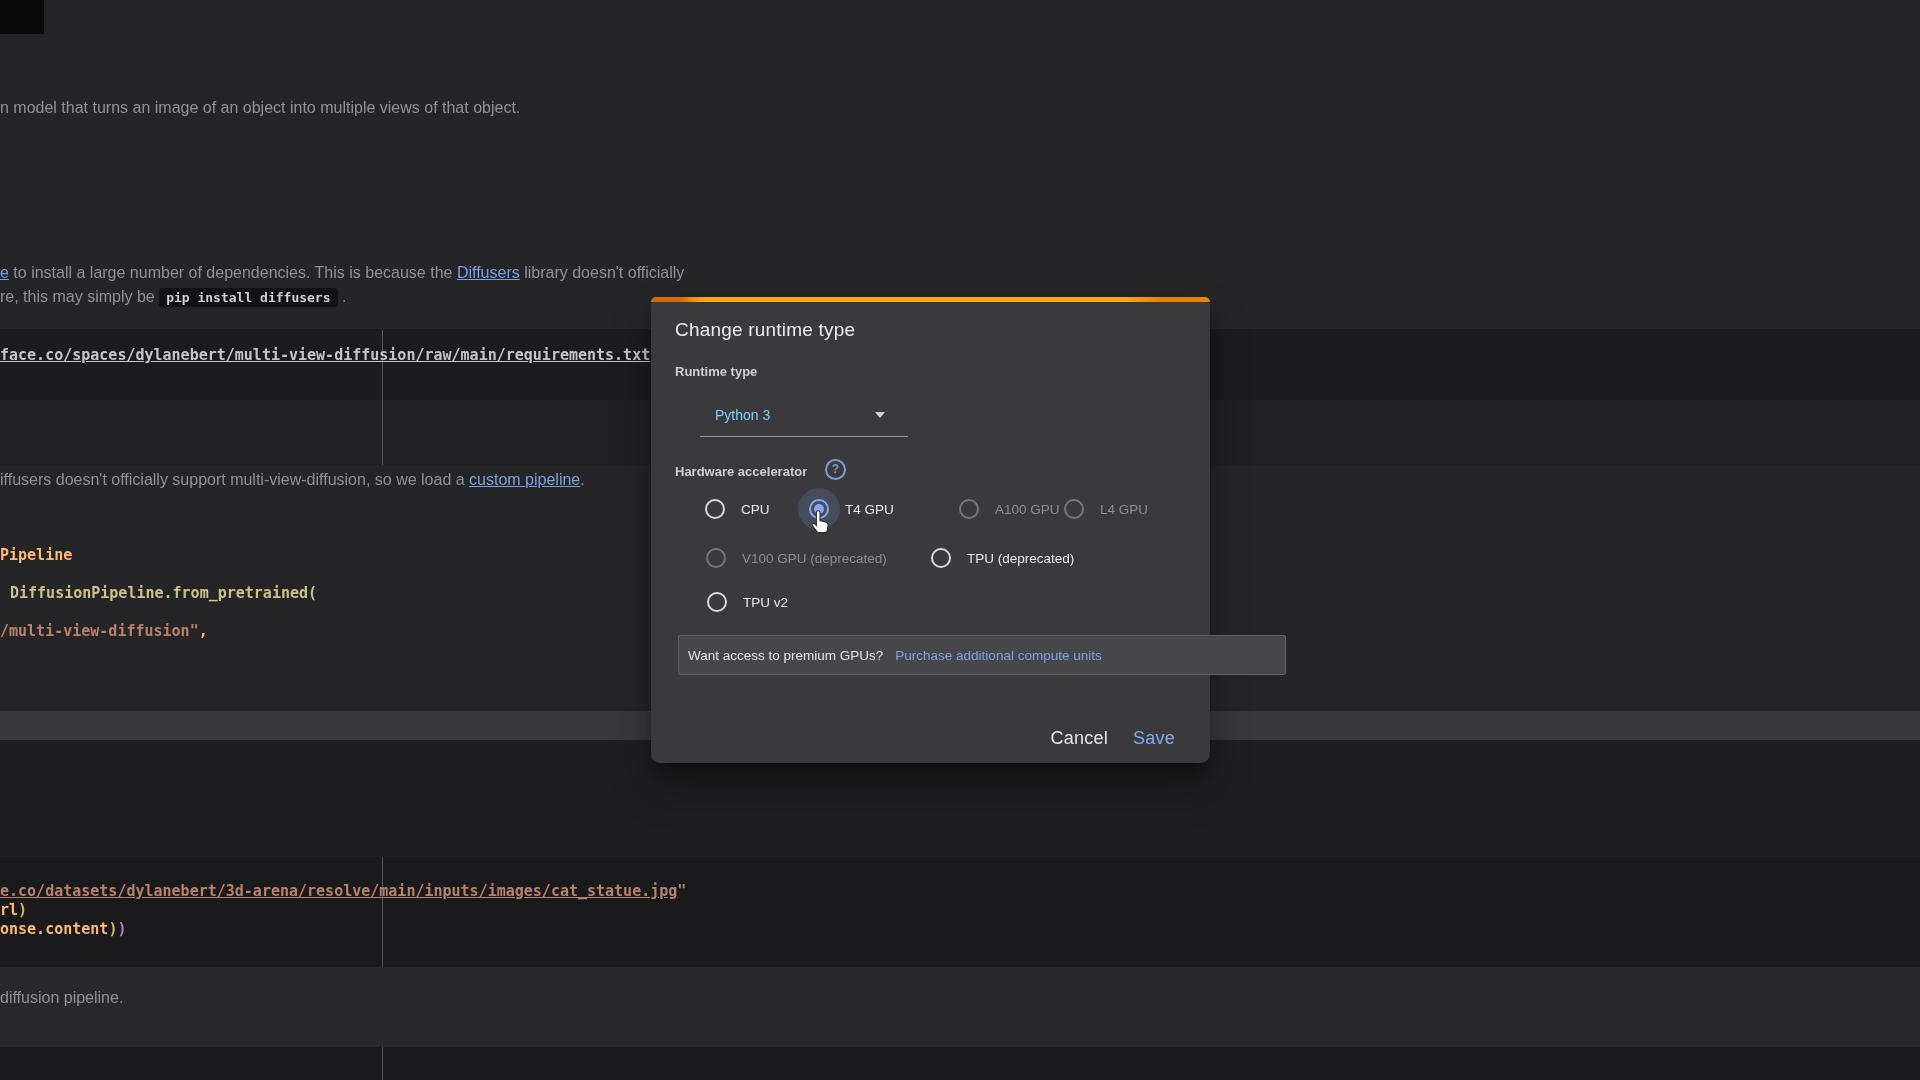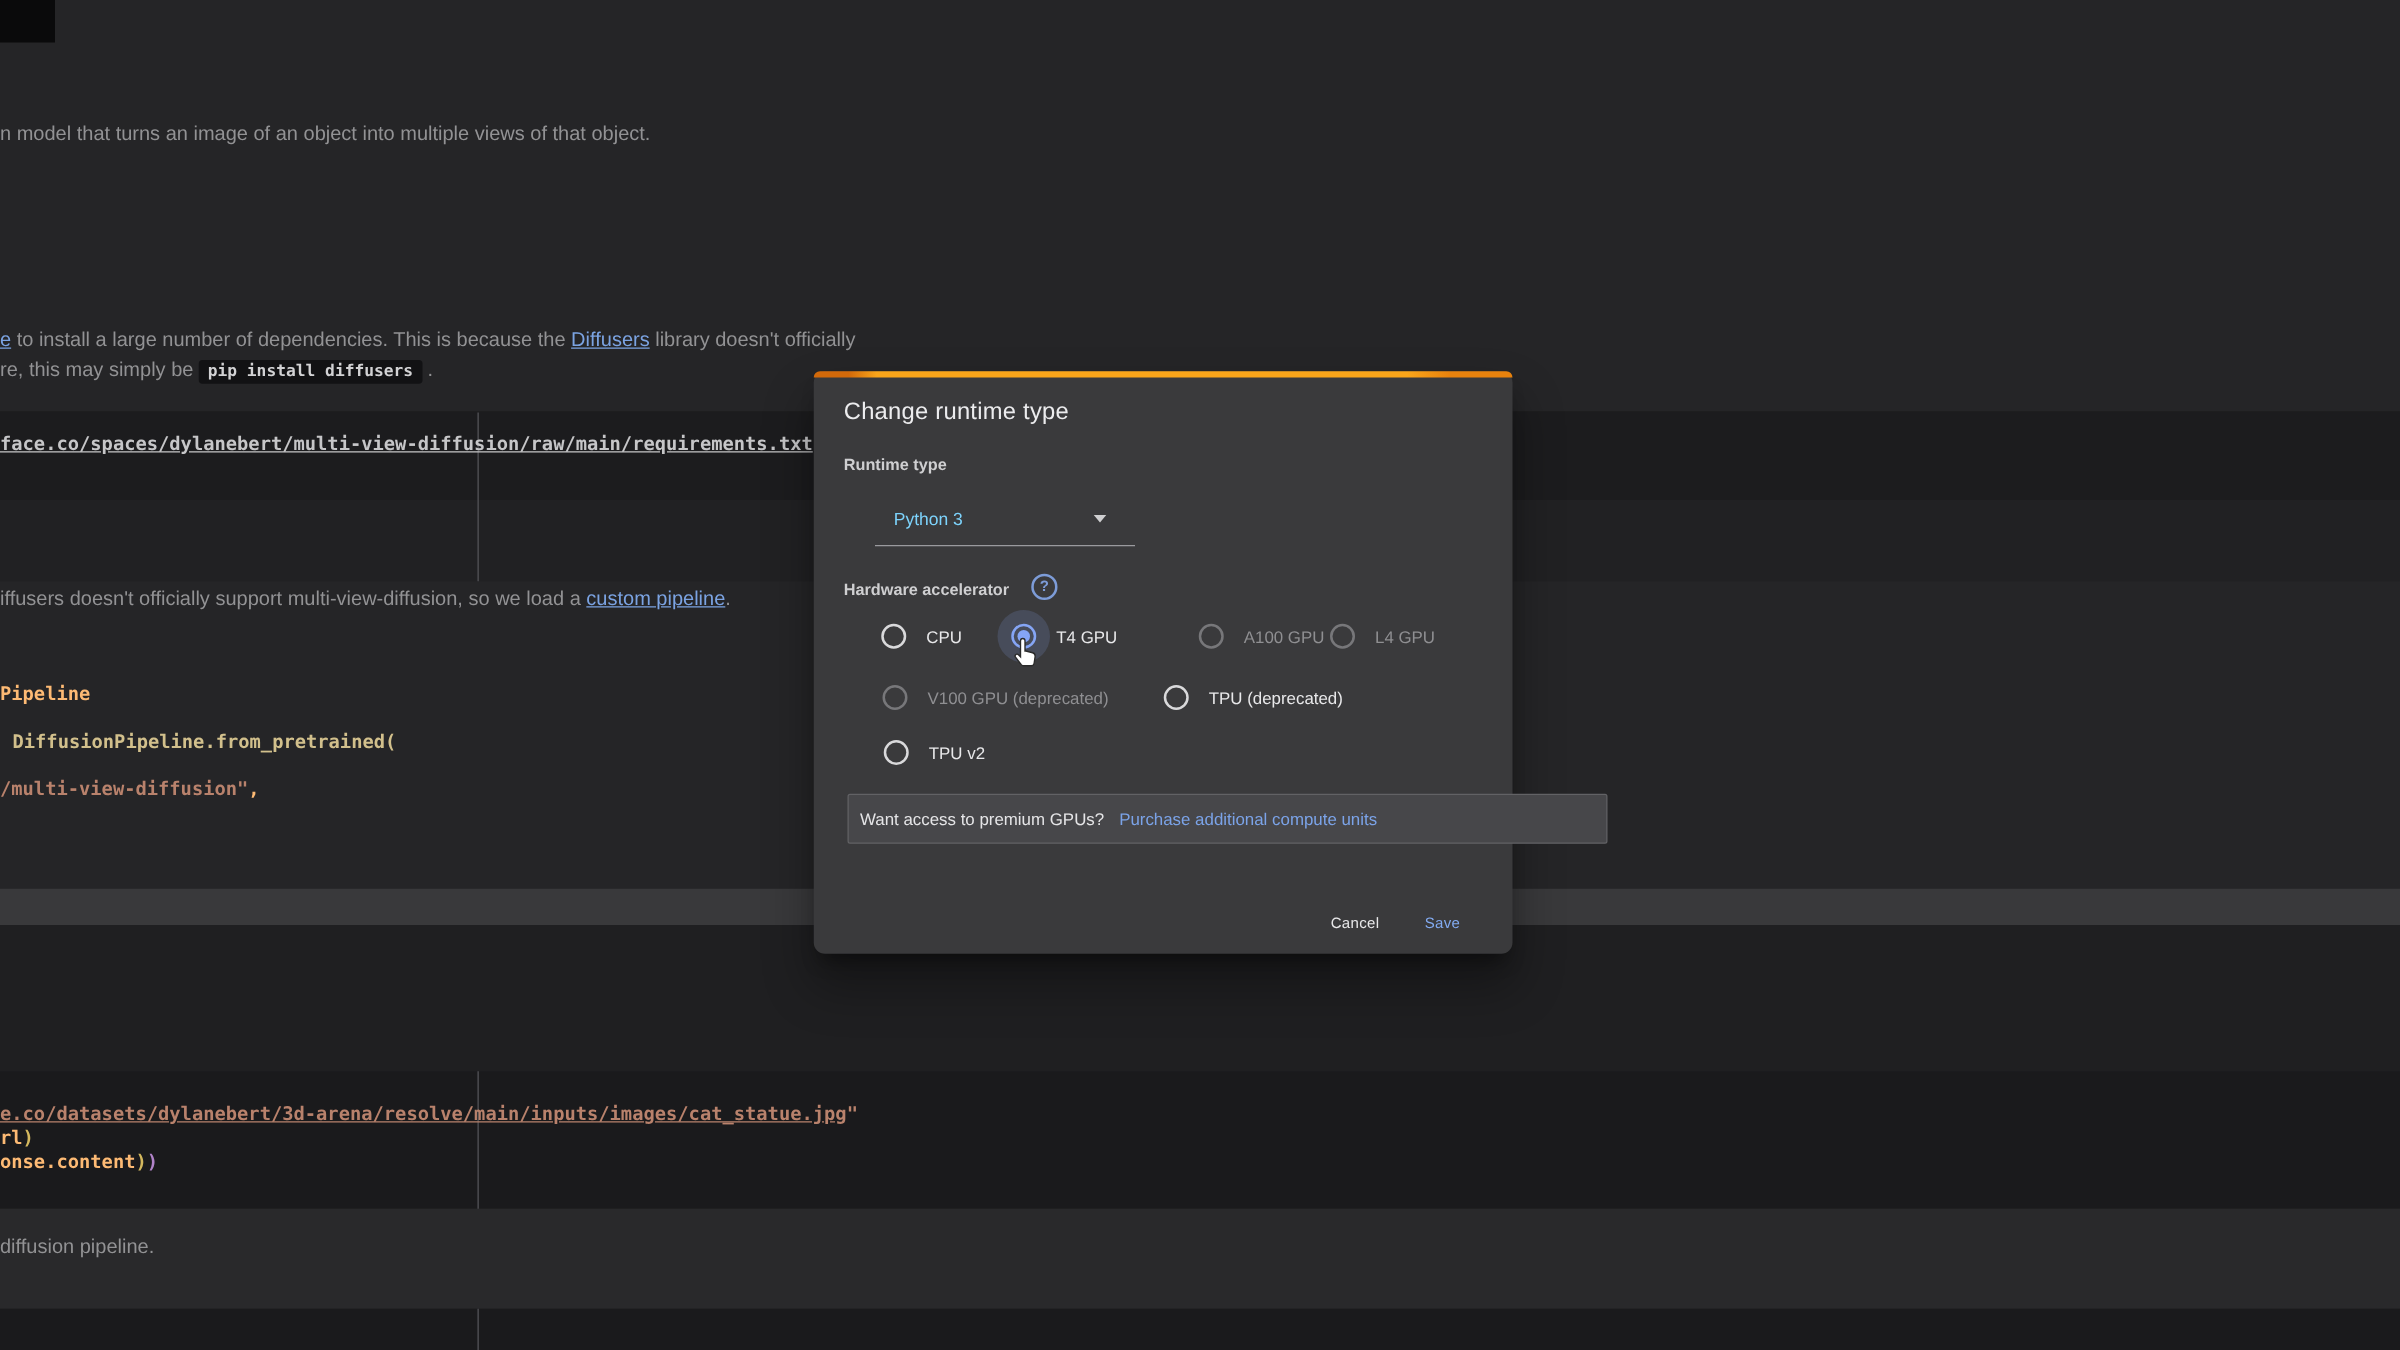--- a/index.html
+++ b/index.html
@@ -62,21 +62,21 @@
   .cursor-icon { position:absolute; left:159px; top:212px; width:24px; height:28px; z-index:5; }
 
   .banner { position:absolute; left:27px; top:338px; width:608px; height:40px;
             background:#47474a; border:1px solid #626265; border-radius:2px;
             display:flex; align-items:center; padding-left:9px; }
   .banner-text { font-size:13.5px; font-weight:500; color:#e5e5e7; }
   .banner-link { font-size:13.5px; font-weight:400; color:#7ba3e8; margin-left:12px; cursor:pointer; }
 
   .actions { position:absolute; right:24px; top:423px; display:flex; gap:6px; }
   .btn { min-width:64px; height:36px; line-height:36px; text-align:center; padding:0 8px;
-            font-size:12px; font-weight:500; letter-spacing:.25px; border-radius:4px;
+            font-size:18px; font-weight:500; letter-spacing:.25px; border-radius:4px;
             background:transparent; border:none; cursor:pointer;
             font-family:"Liberation Sans", sans-serif; }
   .btn-cancel { color:#e8e8ea; }
   .btn-save   { color:#82aaf0; }
 </style>
 </head>
 <body>
 
 <div class="screen">
 

